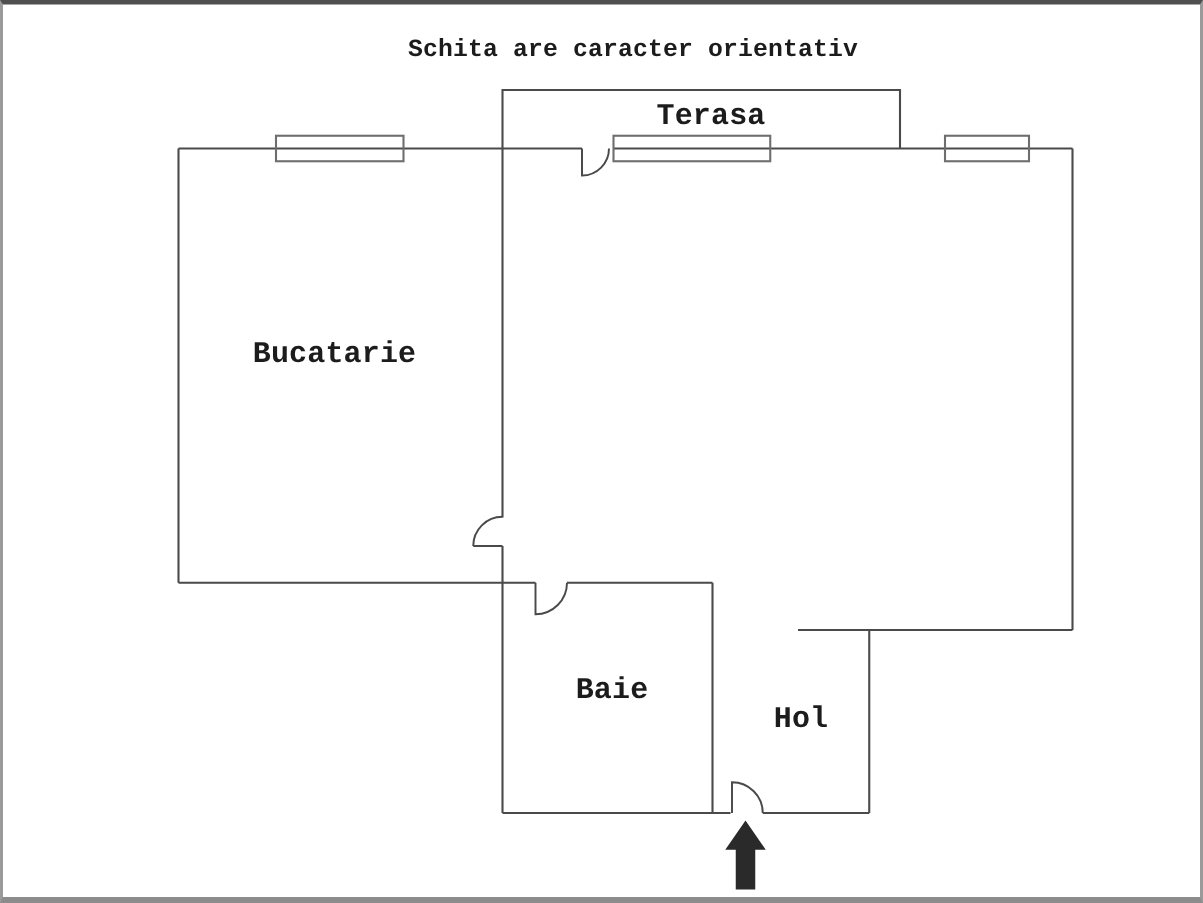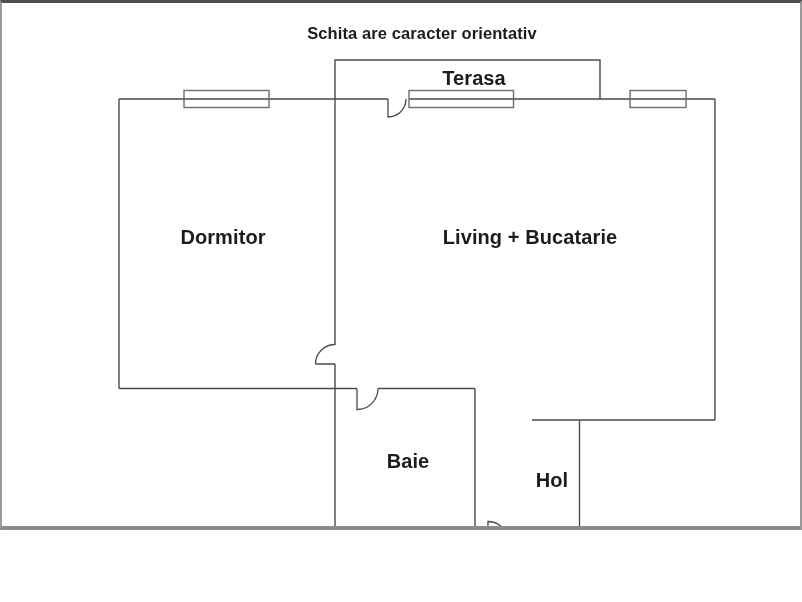--- a/index.html
+++ b/index.html
@@ -1,26 +1,26 @@
 <!DOCTYPE html>
 <html><head>
 <meta charset="utf-8">
 <style>
   html, body { margin: 0; padding: 0; background: #ffffff; }
   .stage {
     position: relative;
     width: 802px;
-    height: 530px;
+    height: 602px;
     box-sizing: border-box;
     background: #ffffff;
     border-top: 3px solid #4f4f4f;
     border-left: 2px solid #9a9a9a;
     border-right: 2px solid #9a9a9a;
     border-bottom: 4px solid #8c8c8c;
-    font-family: Liberation Sans, sans-serif;
+    font-family: Liberation Mono, monospace;
     overflow: hidden;
   }
   svg.plan {
     position: absolute;
     left: 0; top: 0;
     width: 798px; height: 595px;
   }
   .lbl {
     position: absolute;
     transform: translate(-50%, -50%);
@@ -75,21 +75,20 @@
       <rect x="628" y="87.5" width="56" height="17"></rect>
     </g>
 
     <polygon points="495,544 508.5,563.5 501.5,563.5 501.5,590 488.5,590 488.5,563.5 481.5,563.5" fill="#2a2a2a" stroke="none"></polygon>
   </svg>
 
   <div class="lbl title" style="left:420px; top:30px;">Schita are caracter orientativ</div>
 
   <div class="lbl" style="left:472px; top:75px;">Terasa</div>
 
-  <div class="lbl" style="left:221px; top:234px;">Dormitor</div>
+  <div class="lbl" style="left:221px; top:234px;">Bucatarie</div>
 
-  <div class="lbl" style="left:528px; top:234px;">Living + Bucatarie</div>
 
   <div class="lbl" style="left:406px; top:458px;">Baie</div>
 
-  <div class="lbl" style="left:550px; top:477px;">Hol</div>
+  <div class="lbl" style="left:532px; top:477px;">Hol</div>
 
 </div>
 
 </body></html>

